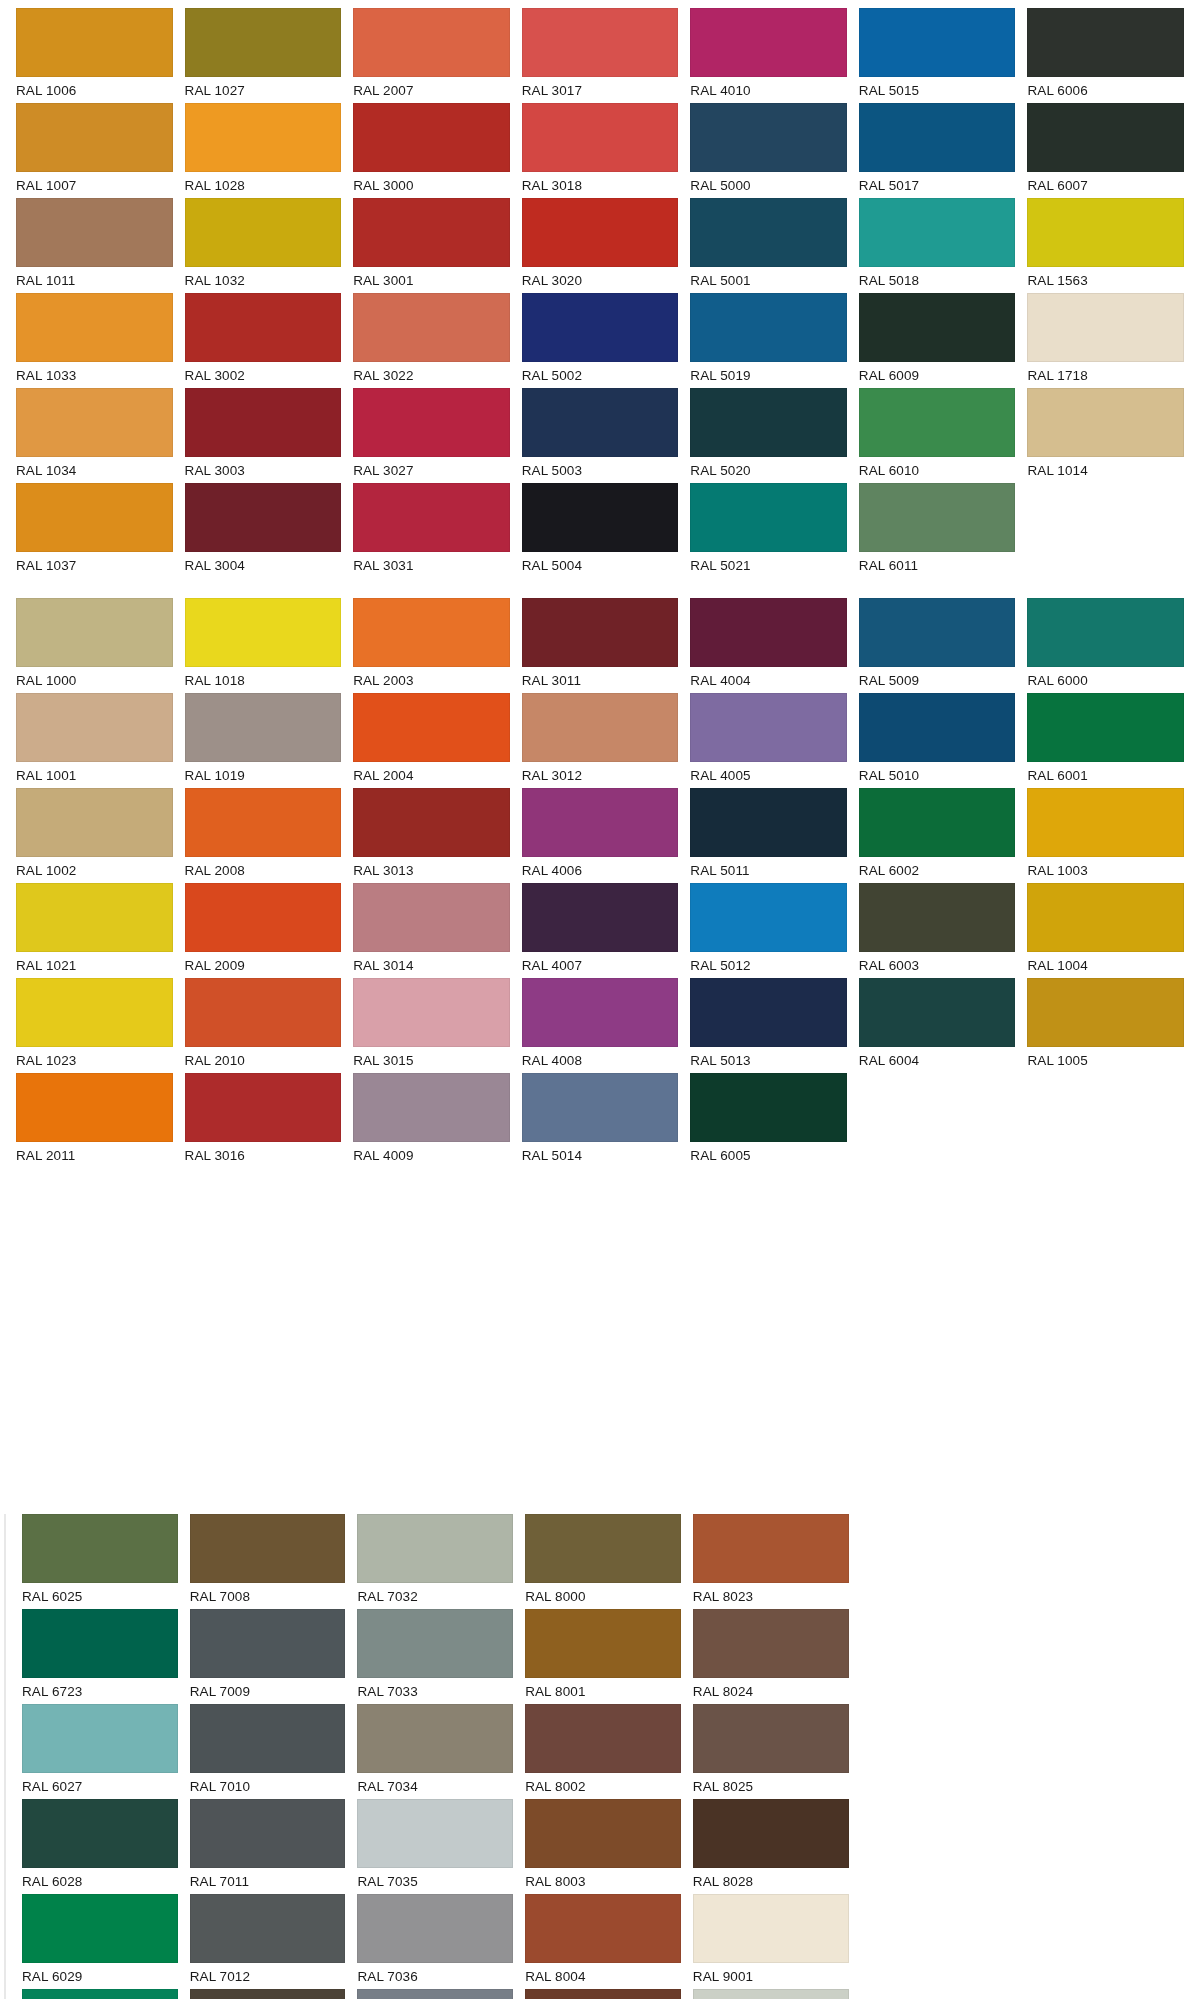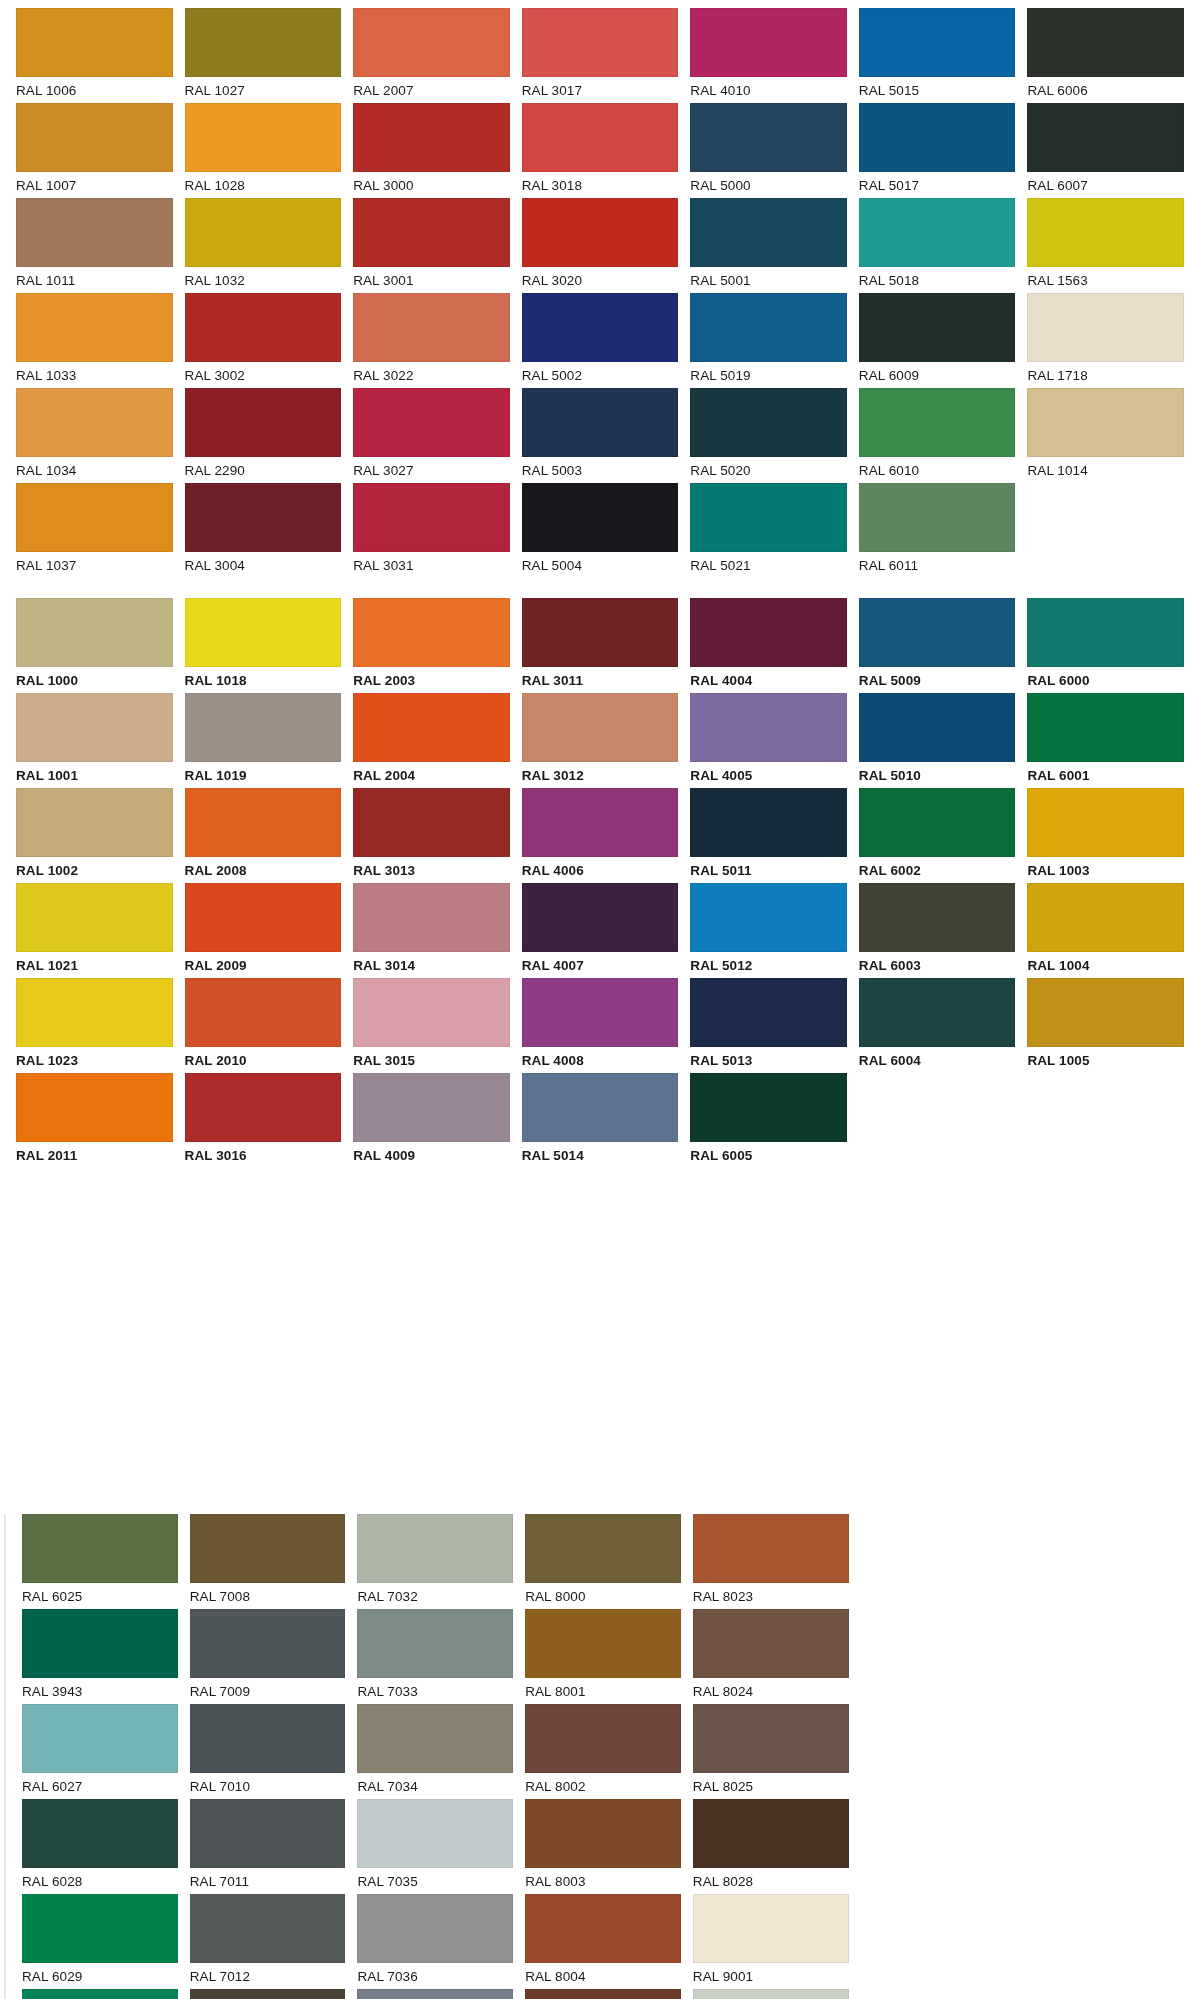--- a/index.html
+++ b/index.html
@@ -185,21 +185,21 @@
       <div class="cell">
         <div class="swatch" style="background: rgb(233, 222, 202);"></div>
         <div class="label">RAL 1718</div>
       </div>
       <div class="cell">
         <div class="swatch" style="background: rgb(224, 152, 67);"></div>
         <div class="label">RAL 1034</div>
       </div>
       <div class="cell">
         <div class="swatch" style="background: rgb(141, 32, 39);"></div>
-        <div class="label">RAL 2290</div>
+        <div class="label">RAL 3003</div>
       </div>
       <div class="cell">
         <div class="swatch" style="background: rgb(183, 35, 65);"></div>
         <div class="label">RAL 3027</div>
       </div>
       <div class="cell">
         <div class="swatch" style="background: rgb(31, 51, 84);"></div>
         <div class="label">RAL 5003</div>
       </div>
       <div class="cell">
@@ -233,21 +233,21 @@
       <div class="cell">
         <div class="swatch" style="background: rgb(5, 122, 114);"></div>
         <div class="label">RAL 5021</div>
       </div>
       <div class="cell">
         <div class="swatch" style="background: rgb(95, 132, 96);"></div>
         <div class="label">RAL 6011</div>
       </div>
     </div>
   <div class="block-gap-1"></div>
-  <div class="block block-b" style="grid-template-columns: repeat(7, 1fr); font-weight: bold;">
+  <div class="block block-b" style="grid-template-columns: repeat(7, 1fr);">
       <div class="cell">
         <div class="swatch" style="background: rgb(192, 180, 132);"></div>
         <div class="label">RAL 1000</div>
       </div>
       <div class="cell">
         <div class="swatch" style="background: rgb(233, 216, 29);"></div>
         <div class="label">RAL 1018</div>
       </div>
       <div class="cell">
         <div class="swatch" style="background: rgb(232, 113, 39);"></div>
@@ -540,21 +540,21 @@
         <div class="cell cell-empty">
           <div class="swatch"></div>
           <div class="label"></div>
         </div>
         <div class="cell cell-empty">
           <div class="swatch"></div>
           <div class="label"></div>
         </div>
         <div class="cell">
           <div class="swatch" style="background: rgb(0, 99, 76);"></div>
-          <div class="label">RAL 3943</div>
+          <div class="label">RAL 6723</div>
         </div>
         <div class="cell">
           <div class="swatch" style="background: rgb(78, 86, 90);"></div>
           <div class="label">RAL 7009</div>
         </div>
         <div class="cell">
           <div class="swatch" style="background: rgb(125, 139, 136);"></div>
           <div class="label">RAL 7033</div>
         </div>
         <div class="cell">

